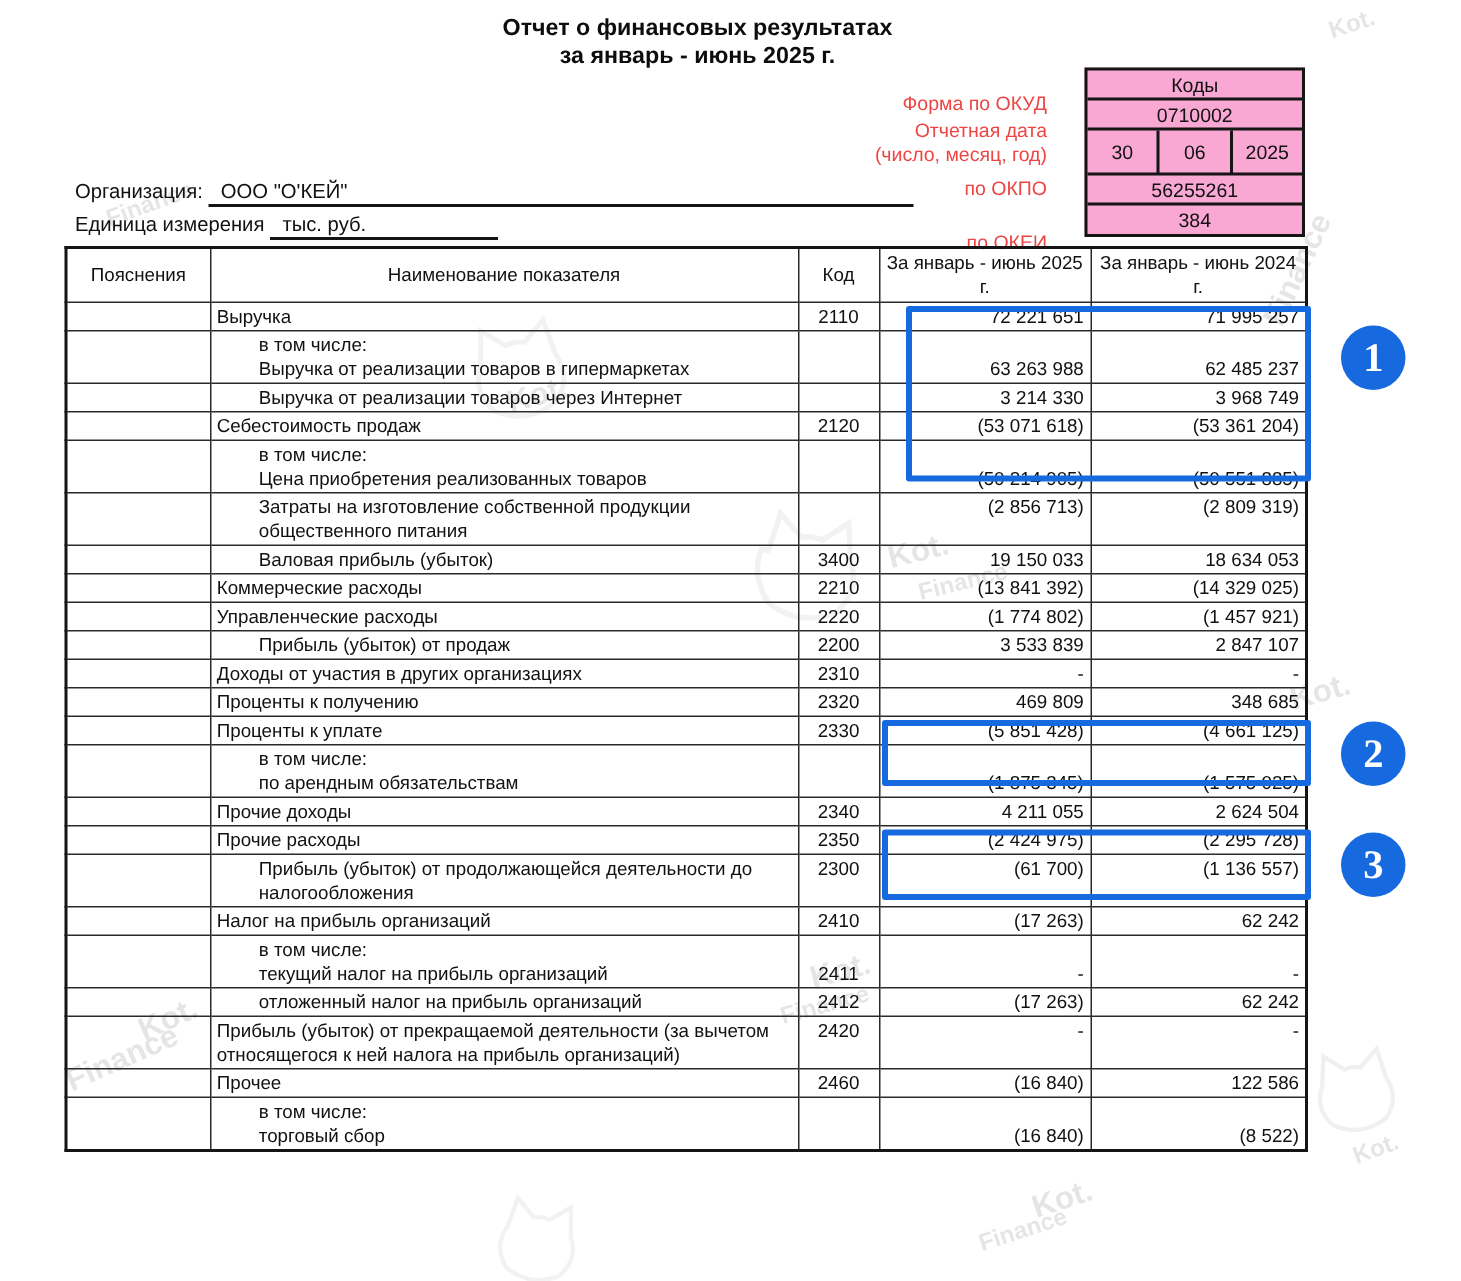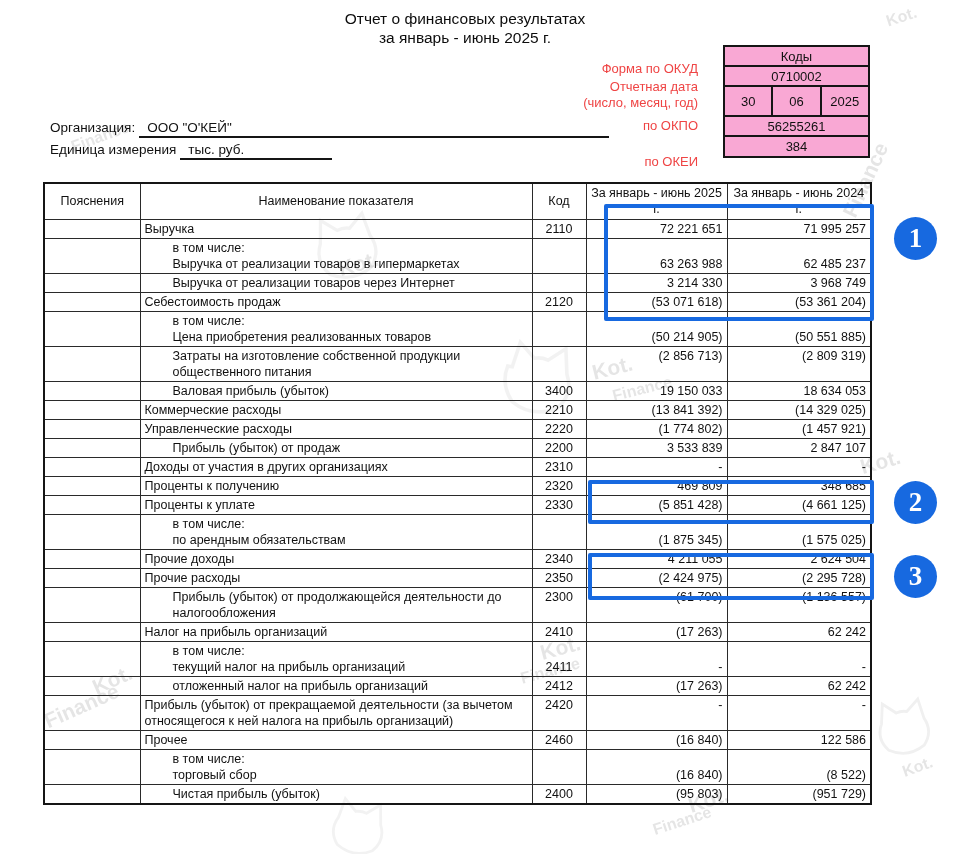--- a/index.html
+++ b/index.html
@@ -13,21 +13,21 @@
     background: #ffffff;
     overflow: hidden;
   }
 
   
   .doc-title {
     position: absolute;
     left: 0; top: 9px;
     width: 920px;
     text-align: center;
-    font-weight: normal;
+    font-weight: bold;
     font-size: 15.5px;
     line-height: 19px;
     color: #0d0d0d;
     padding-left: 10px;
   }
 
   
   .form-labels {
     position: absolute;
     left: 380px; top: 61px;
@@ -86,21 +86,21 @@
     border-bottom: 2px solid #151515;
     padding-left: 8px;
     margin-left: 4px;
   }
   .org-line .uval { width: 470px; }
   .unit-line .uval { width: 152px; }
 
   
   table.fin-table {
     position: absolute;
-    left: 43px; top: 182px;
+    left: 43px; top: 164px;
     width: 827px;
     border-collapse: collapse;
     table-layout: fixed;
     font-size: 12.5px;
     line-height: 16px;
     border: 2px solid #151515;
   }
   .fin-table th, .fin-table td {
     border: 1.5px solid #2a2a2a;
     padding: 1px 4px;
@@ -444,29 +444,20 @@
         <tr class="va-bottom">
           <td class="c-expl"></td>
           <td class="c-name">
             <div class="sub">в том числе:</div>
             <div class="sub">торговый сбор</div>
           </td>
           <td class="c-code"></td>
           <td class="c-val">(16 840)</td>
           <td class="c-val">(8 522)</td>
         </tr>
-        <tr class="va-middle single">
-          <td class="c-expl"></td>
-          <td class="c-name">
-            <div class="sub">Чистая прибыль (убыток)</div>
-          </td>
-          <td class="c-code">2400</td>
-          <td class="c-val">(95 803)</td>
-          <td class="c-val">(951 729)</td>
-        </tr>
       </tbody>
   </table>
 
 <div class="hl-box" style="left: 604px; top: 204px; width: 270px; height: 117px;"></div>
     <div class="badge" style="left: 894px; top: 216.5px;">1</div>
     <div class="hl-box" style="left: 588px; top: 480px; width: 286px; height: 44px;"></div>
     <div class="badge" style="left: 894px; top: 480.5px;">2</div>
     <div class="hl-box" style="left: 588px; top: 553px; width: 286px; height: 47px;"></div>
     <div class="badge" style="left: 894px; top: 555px;">3</div>
   </div>

